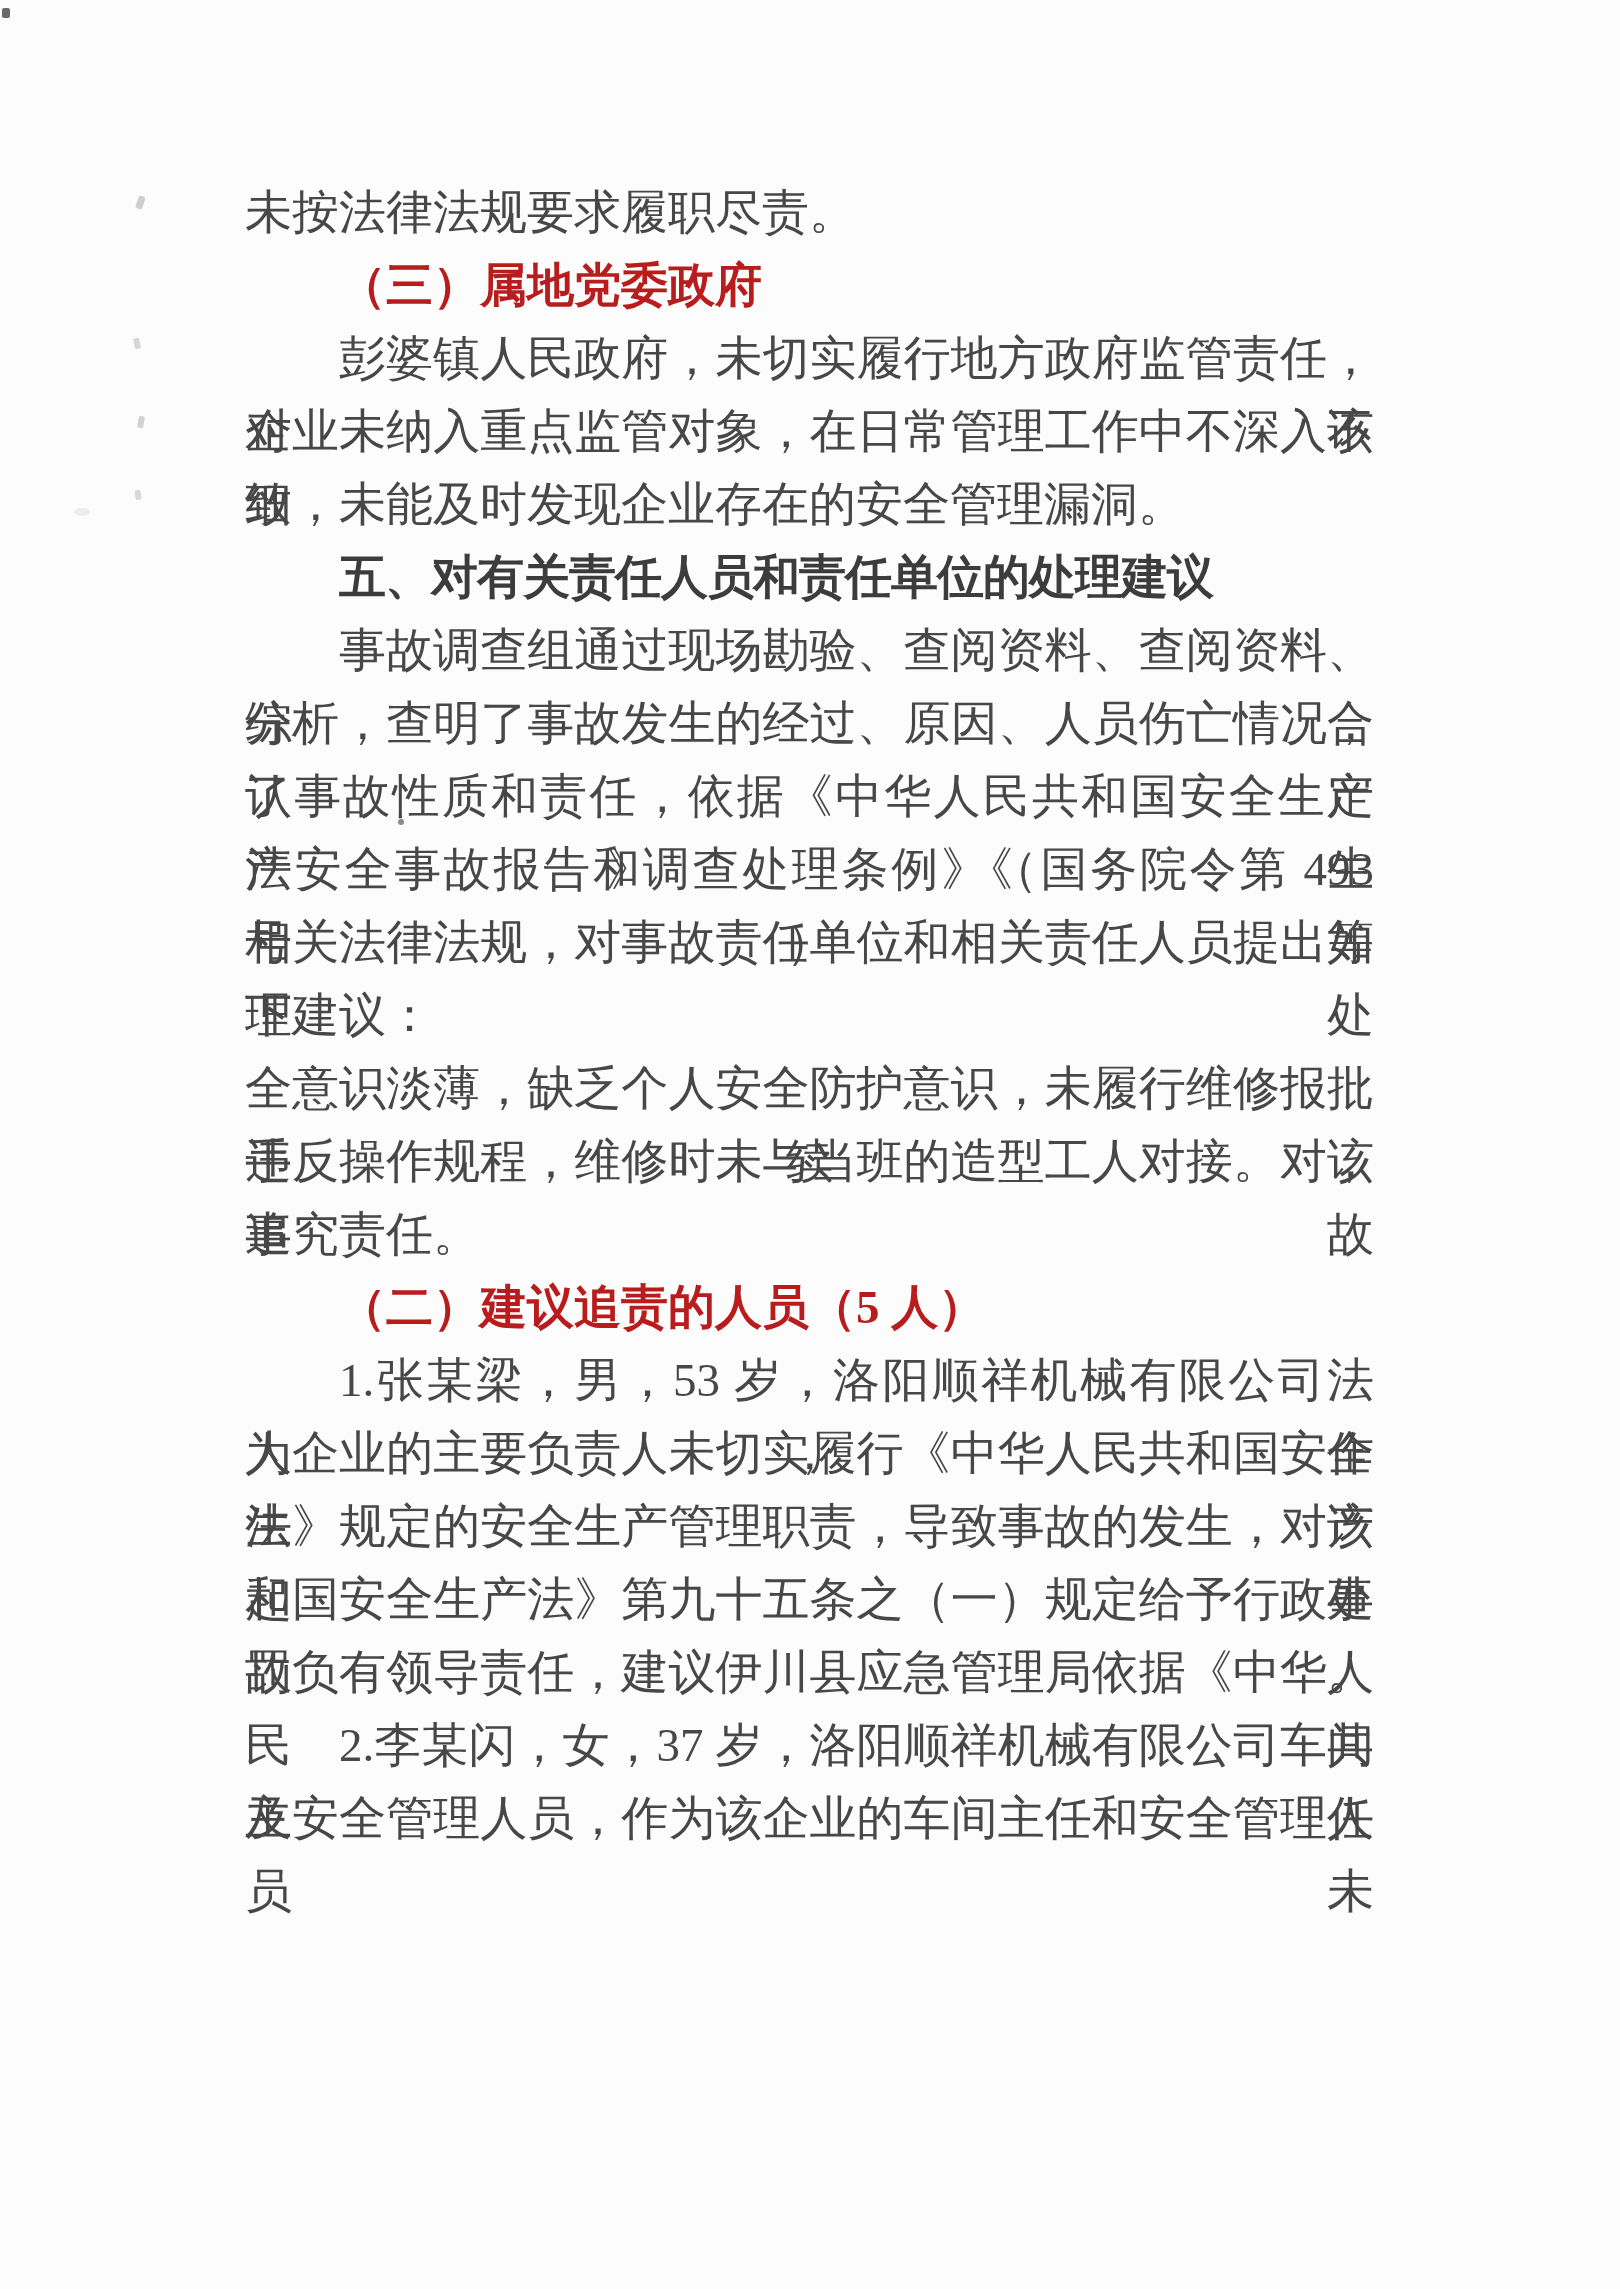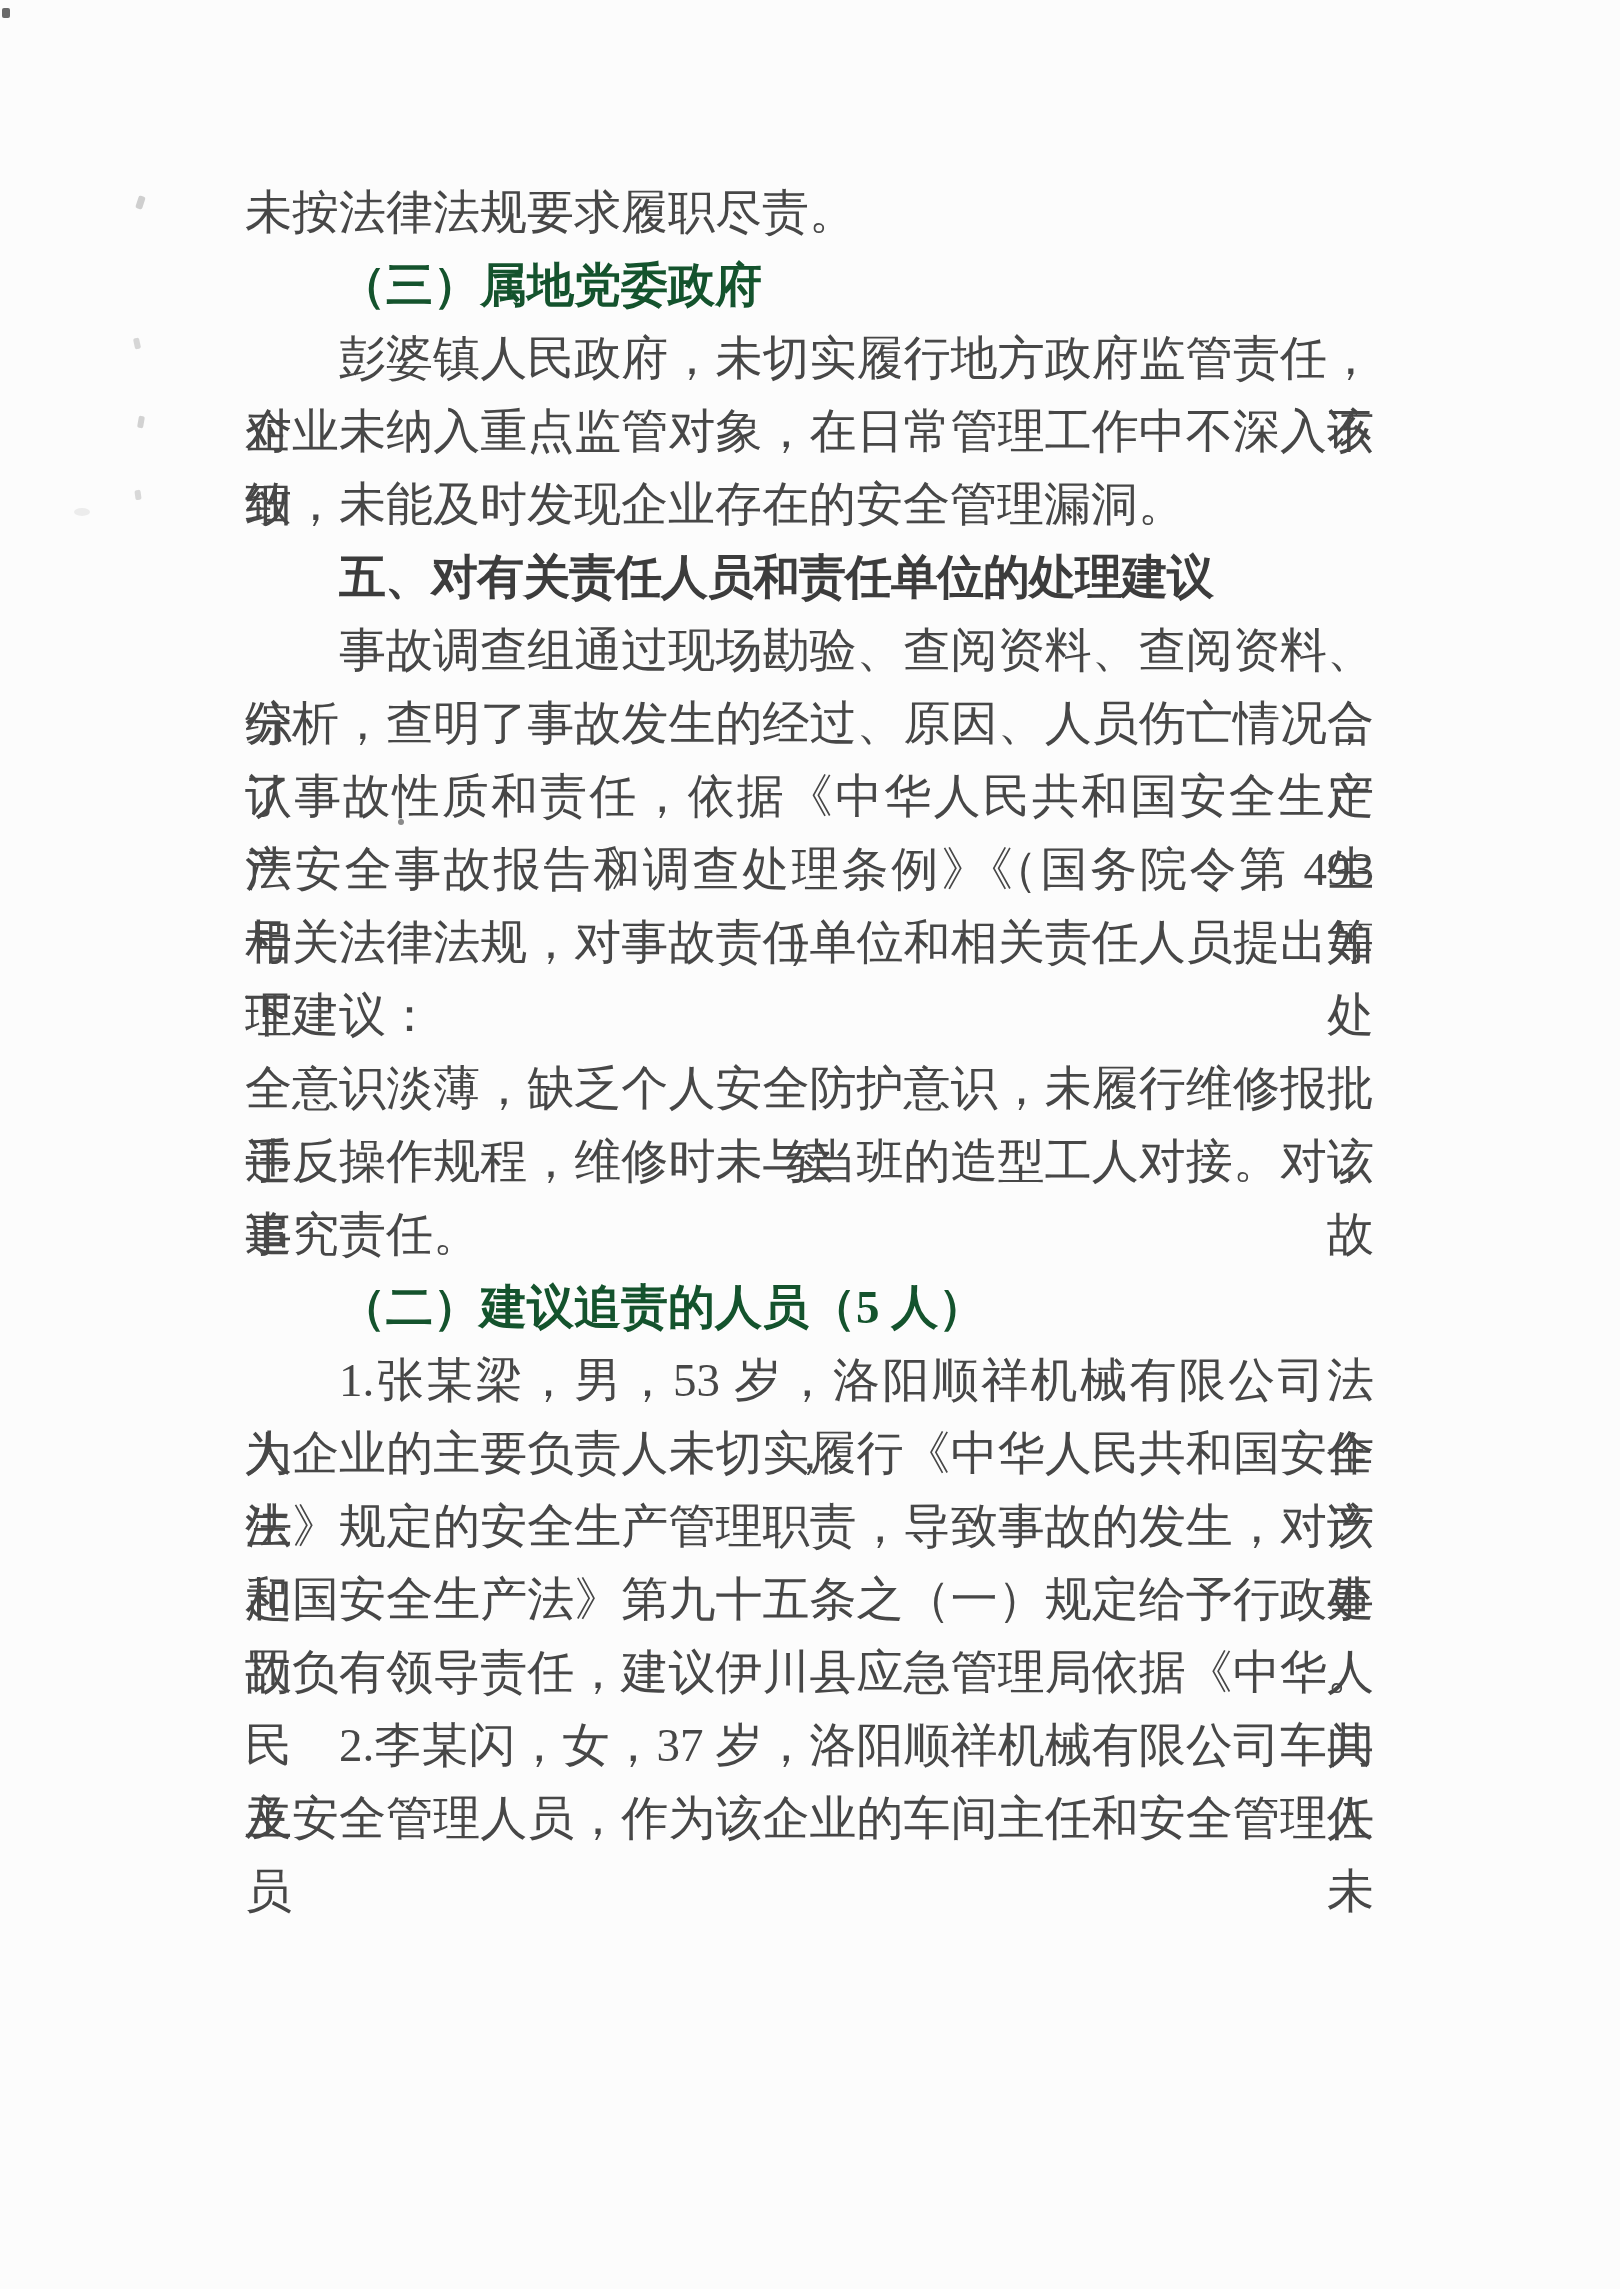--- a/index.html
+++ b/index.html
@@ -37,21 +37,21 @@
   .line.indent{ text-indent:94px; }
   .line.h1{
     font-family:Liberation Serif, serif;
     font-weight:700;
     color:#3c3c3c;
     padding-left:94px;
     letter-spacing:-1px;
   }
   .line.h2{
     font-weight:700;
-    color:#14532d;
+    color:#b91c1c;
     padding-left:94px;
   }
   
   .speck{position:absolute;pointer-events:none;}
   .speck.s1{left:2px;top:7.8px;width:7.8px;height:9.8px;background:#6a6a6a;border-radius:2px;}
   .speck.s2{left:137px;top:196px;width:6.9px;height:12.7px;background:#cfcfcf;transform:rotate(18deg);border-radius:2px;}
   .speck.s3{left:134px;top:338px;width:5.9px;height:10.8px;background:#d6d6d6;transform:rotate(-12deg);border-radius:2px;}
   .speck.s4{left:138px;top:416px;width:5.9px;height:11.8px;background:#d2d2d2;transform:rotate(10deg);border-radius:2px;}
   .speck.s5{left:135px;top:490px;width:5.9px;height:9.8px;background:#d8d8d8;transform:rotate(-8deg);border-radius:2px;}
   .speck.s6{left:398px;top:819px;width:5.9px;height:5.9px;background:#8a8a8a;border-radius:50%;}

